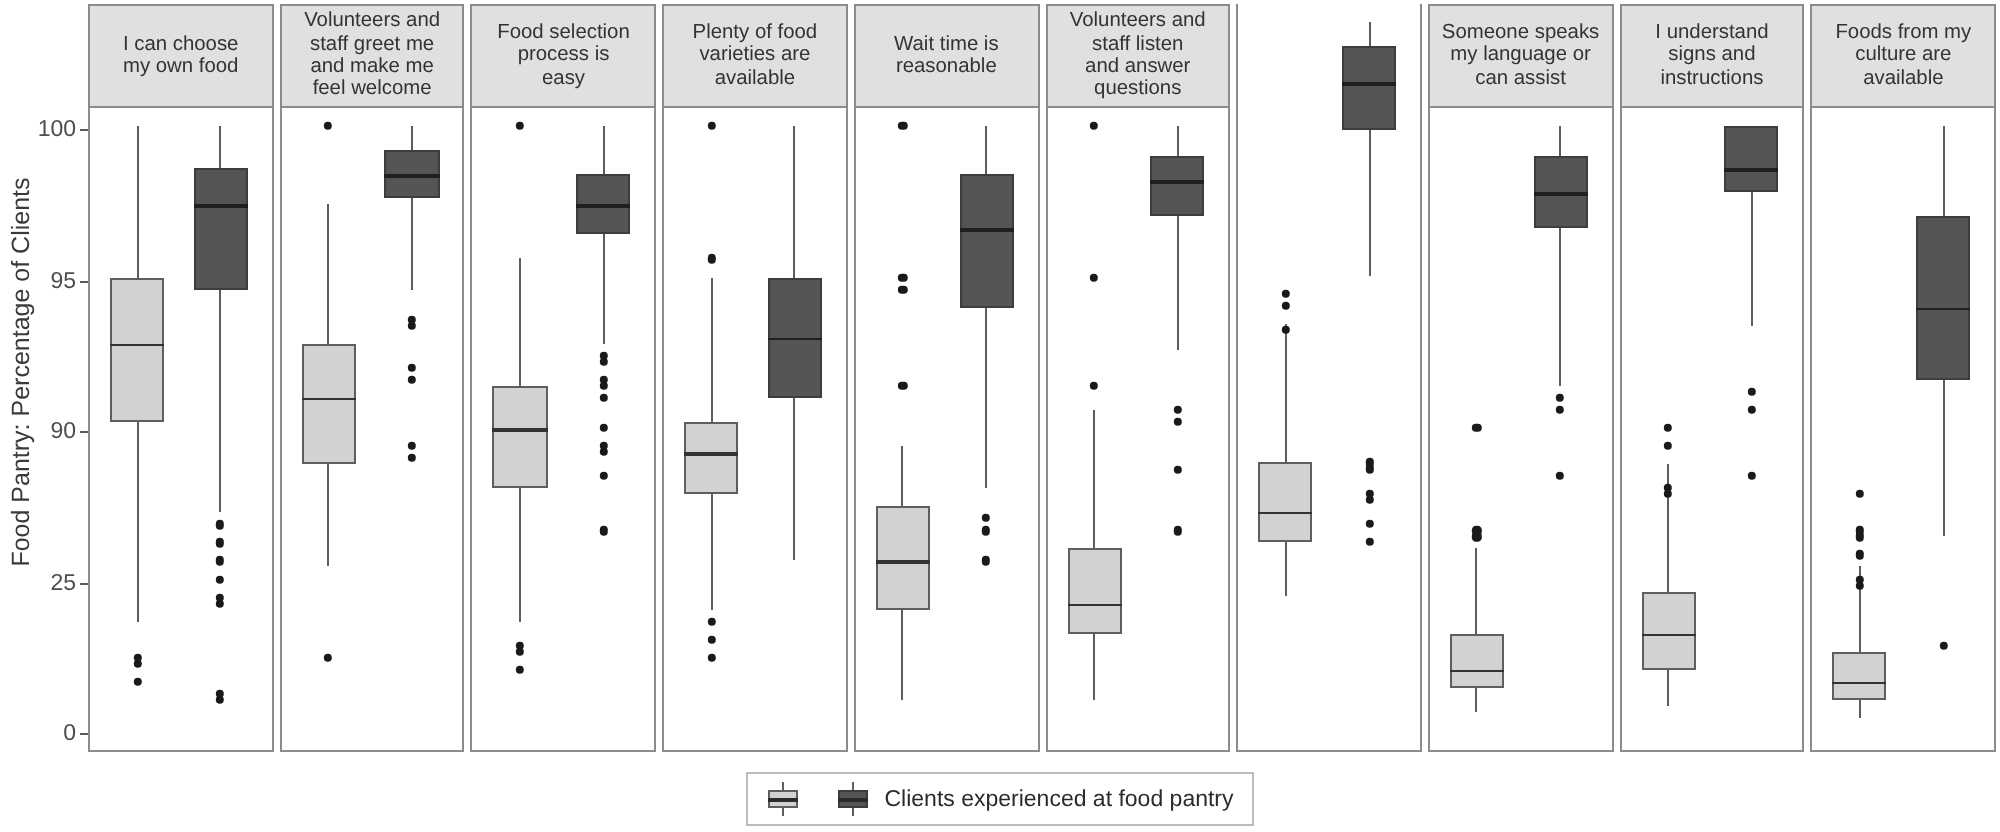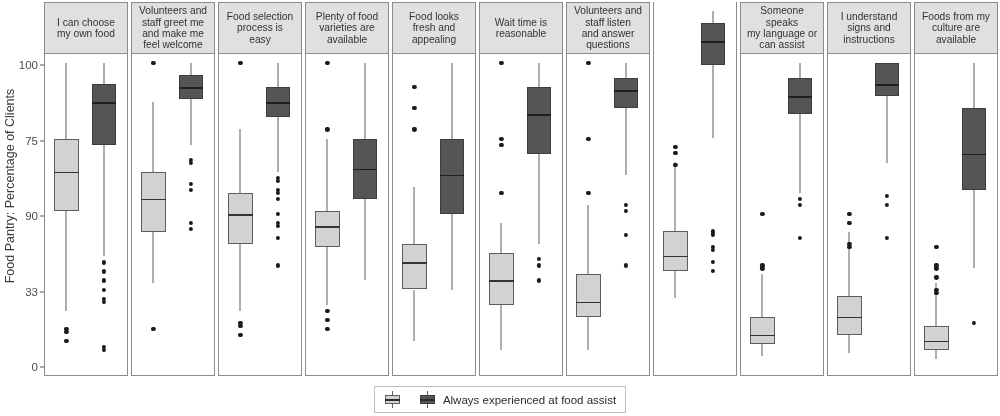--- a/index.html
+++ b/index.html
@@ -103,25 +103,25 @@
 
 <div id="root">
 
   <div id="ylab">
     <span>Food Pantry: Percentage of Clients</span>
   </div>
 
   <div id="yaxis">
       <div class="ytick" style="top: 367px;">0</div>
       <div class="ytickmark" style="top: 367px;"></div>
-      <div class="ytick" style="top: 291.5px;">33</div>
+      <div class="ytick" style="top: 291.5px;">25</div>
       <div class="ytickmark" style="top: 291.5px;"></div>
       <div class="ytick" style="top: 216px;">90</div>
       <div class="ytickmark" style="top: 216px;"></div>
-      <div class="ytick" style="top: 140.5px;">75</div>
+      <div class="ytick" style="top: 140.5px;">95</div>
       <div class="ytickmark" style="top: 140.5px;"></div>
       <div class="ytick" style="top: 65px;">100</div>
       <div class="ytickmark" style="top: 65px;"></div>
     </div>
 
   <div id="panels">
       <div class="panel">
         <div class="panel-strip">
           <span>I can choose<br>my own food</span>
         </div>
@@ -230,42 +230,20 @@
           <div class="bp right">
             <div class="whisker-line" style="top: 9px; height: 75.5px;"></div>
             <div class="whisker-line" style="top: 144.9px; height: 81.54px;"></div>
             <div class="box dark" style="top: 84.5px; height: 60.4px;"></div>
             <div class="median dark" style="top: 114.7px;"></div>
           </div>
         </div>
       </div>
       <div class="panel">
         <div class="panel-strip">
-          <span>Food looks<br>fresh and<br>appealing</span>
-        </div>
-        <div class="panel-body">
-          <div class="bp left">
-            <div class="whisker-line" style="top: 132.82px; height: 57.38px;"></div>
-            <div class="whisker-line" style="top: 235.5px; height: 51.34px;"></div>
-            <div class="box light" style="top: 190.2px; height: 45.3px;"></div>
-            <div class="median" style="top: 208.32px;"></div>
-            <div class="outlier" style="top: 33.16px;"></div>
-            <div class="outlier" style="top: 54.3px;"></div>
-            <div class="outlier" style="top: 75.44px;"></div>
-          </div>
-          <div class="bp right">
-            <div class="whisker-line" style="top: 9px; height: 75.5px;"></div>
-            <div class="whisker-line" style="top: 160px; height: 75.5px;"></div>
-            <div class="box dark" style="top: 84.5px; height: 75.5px;"></div>
-            <div class="median dark" style="top: 120.74px;"></div>
-          </div>
-        </div>
-      </div>
-      <div class="panel">
-        <div class="panel-strip">
           <span>Wait time is<br>reasonable</span>
         </div>
         <div class="panel-body">
           <div class="bp left">
             <div class="whisker-line" style="top: 169.06px; height: 30.2px;"></div>
             <div class="whisker-line" style="top: 250.6px; height: 45.3px;"></div>
             <div class="box light" style="top: 199.26px; height: 51.34px;"></div>
             <div class="median" style="top: 226.44px;"></div>
             <div class="outlier" style="top: 9px;"></div>
             <div class="outlier" style="top: 84.5px;"></div>
@@ -421,18 +399,18 @@
             <div class="kbox light"></div>
             <div class="kmed"></div>
           </div>
         </div>
         <div class="leg-item">
           <div class="leg-key">
             <div class="kwh"></div>
             <div class="kbox dark"></div>
             <div class="kmed"></div>
           </div>
-          <div class="leg-label">Always experienced at food assist</div>
+          <div class="leg-label">Clients experienced at food pantry</div>
         </div>
       </div>
   </div>
 
 </div>
 
 </body></html>

